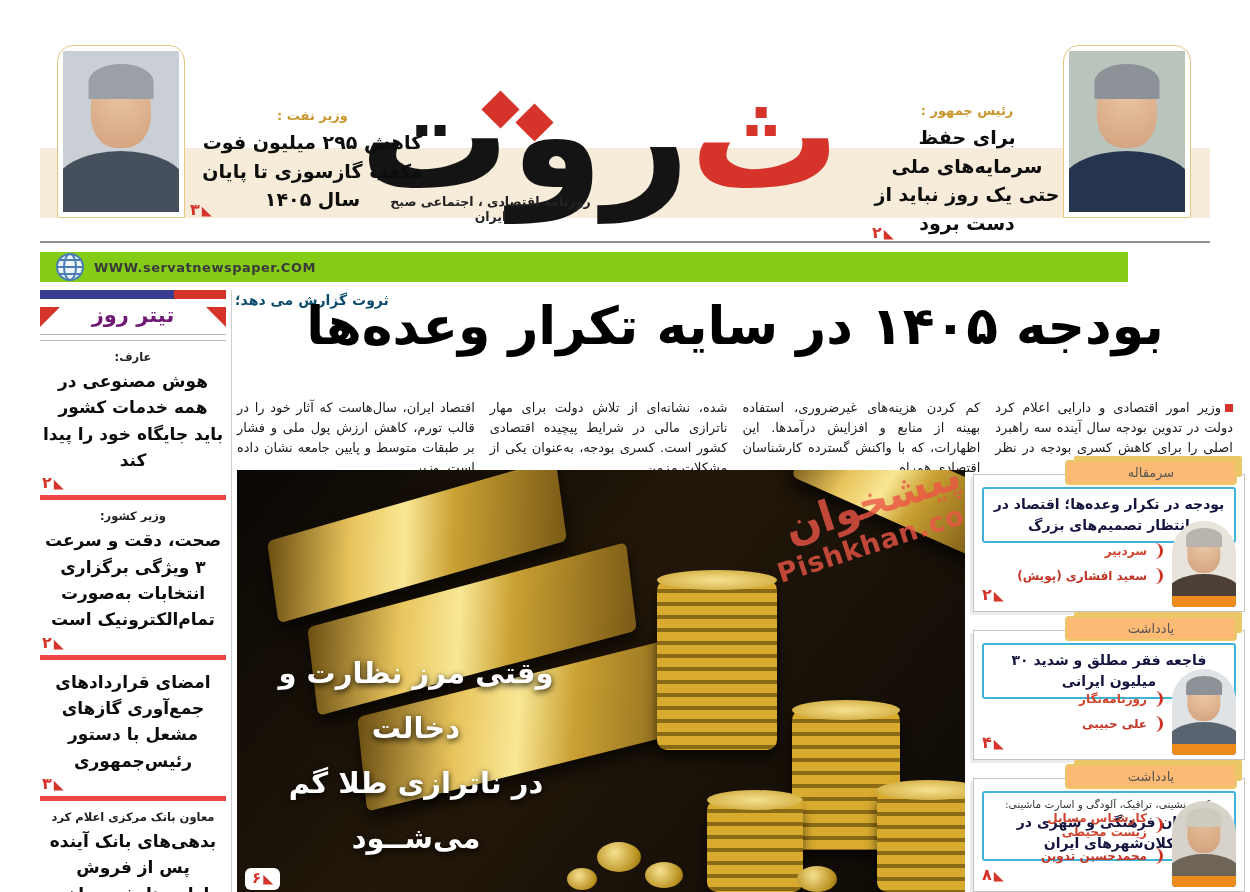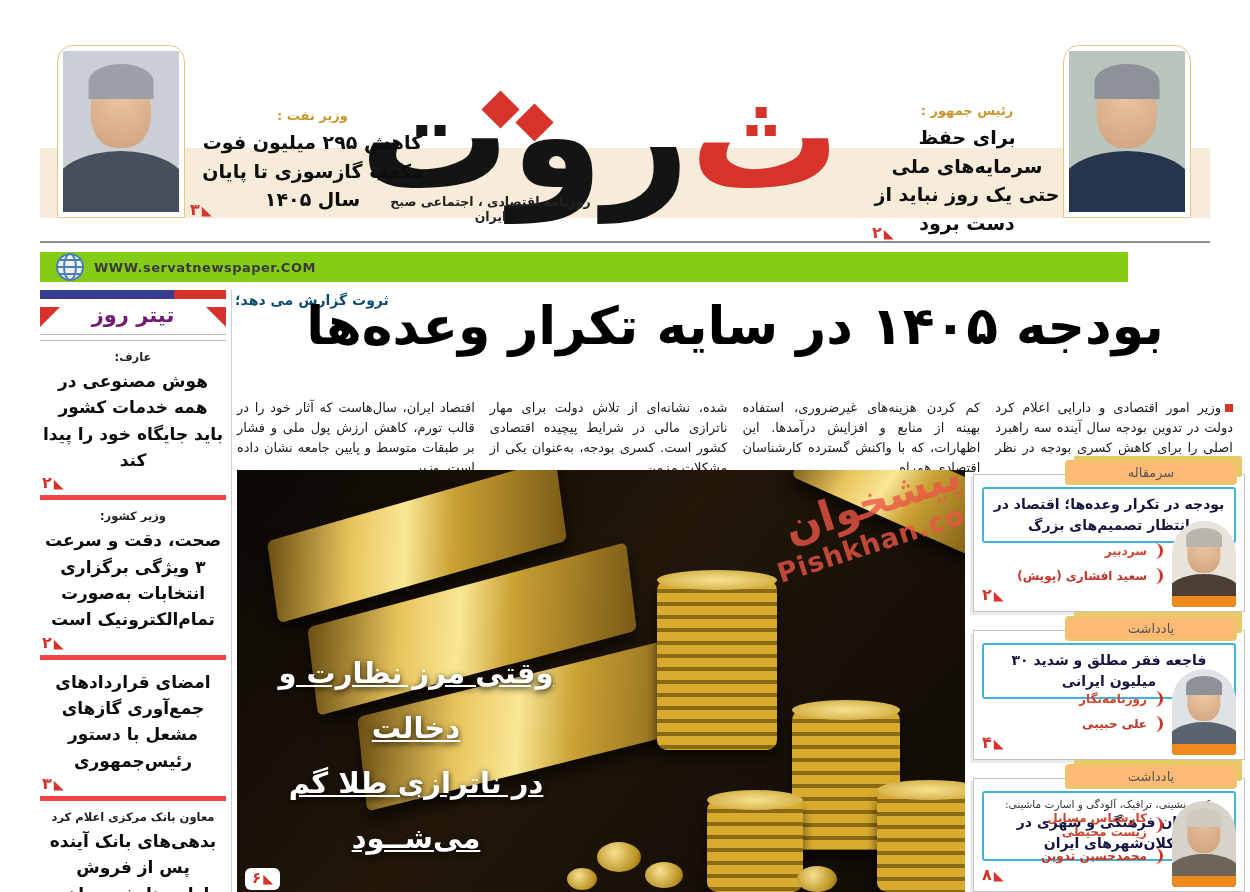--- a/index.html
+++ b/index.html
@@ -84,21 +84,21 @@
   .coin-stack{position:absolute;border-radius:10px;
       background:repeating-linear-gradient(#d8ab2f 0 9px,#8a6a14 9px 13px);box-shadow:0 8px 12px rgba(0,0,0,.6);}
   .coin-stack::before{content:"";position:absolute;top:-10px;left:0;width:100%;height:20px;border-radius:50%;
       background:radial-gradient(#f6e191,#caa22e);}
   .coin{position:absolute;border-radius:50%;background:radial-gradient(circle at 40% 35%,#f6e191,#b8901f 70%,#6e5410);}
   .watermark{position:absolute;left:480px;top:6px;width:320px;text-align:center;
       transform:rotate(-18deg);color:rgba(235,85,70,.8);z-index:5;}
   .watermark .fa{font-size:42px;font-weight:bold;}
   .watermark .en{font-size:27px;font-weight:bold;letter-spacing:1px;}
   .photo-caption{position:absolute;left:4px;bottom:26px;width:350px;text-align:center;color:#fff;
-      font-size:29px;font-weight:bold;line-height:1.9;text-shadow:0 2px 6px rgba(0,0,0,.9);z-index:4;text-decoration:underline;}
+      font-size:29px;font-weight:bold;line-height:1.9;text-shadow:0 2px 6px rgba(0,0,0,.9);z-index:4;}
   .photo-badge{position:absolute;left:8px;bottom:2px;background:#fff;border-radius:6px;
       padding:3px 7px 4px;z-index:4;}
   .photo-badge .pnum{font-size:15px;}
 
   
   .obox{position:absolute;left:973px;width:272px;}
   .obody{position:absolute;top:14px;left:0;right:0;bottom:0;background:#fff;border:1px solid #c4c4c4;
       box-shadow:-3px 3px 0 rgba(0,0,0,.08);overflow:hidden;}
   .otab{position:absolute;top:0;left:50%;transform:translateX(-50%);z-index:3;width:168px;
       background:#fdba74;border:2px solid #eac867;border-radius:4px;text-align:center;

